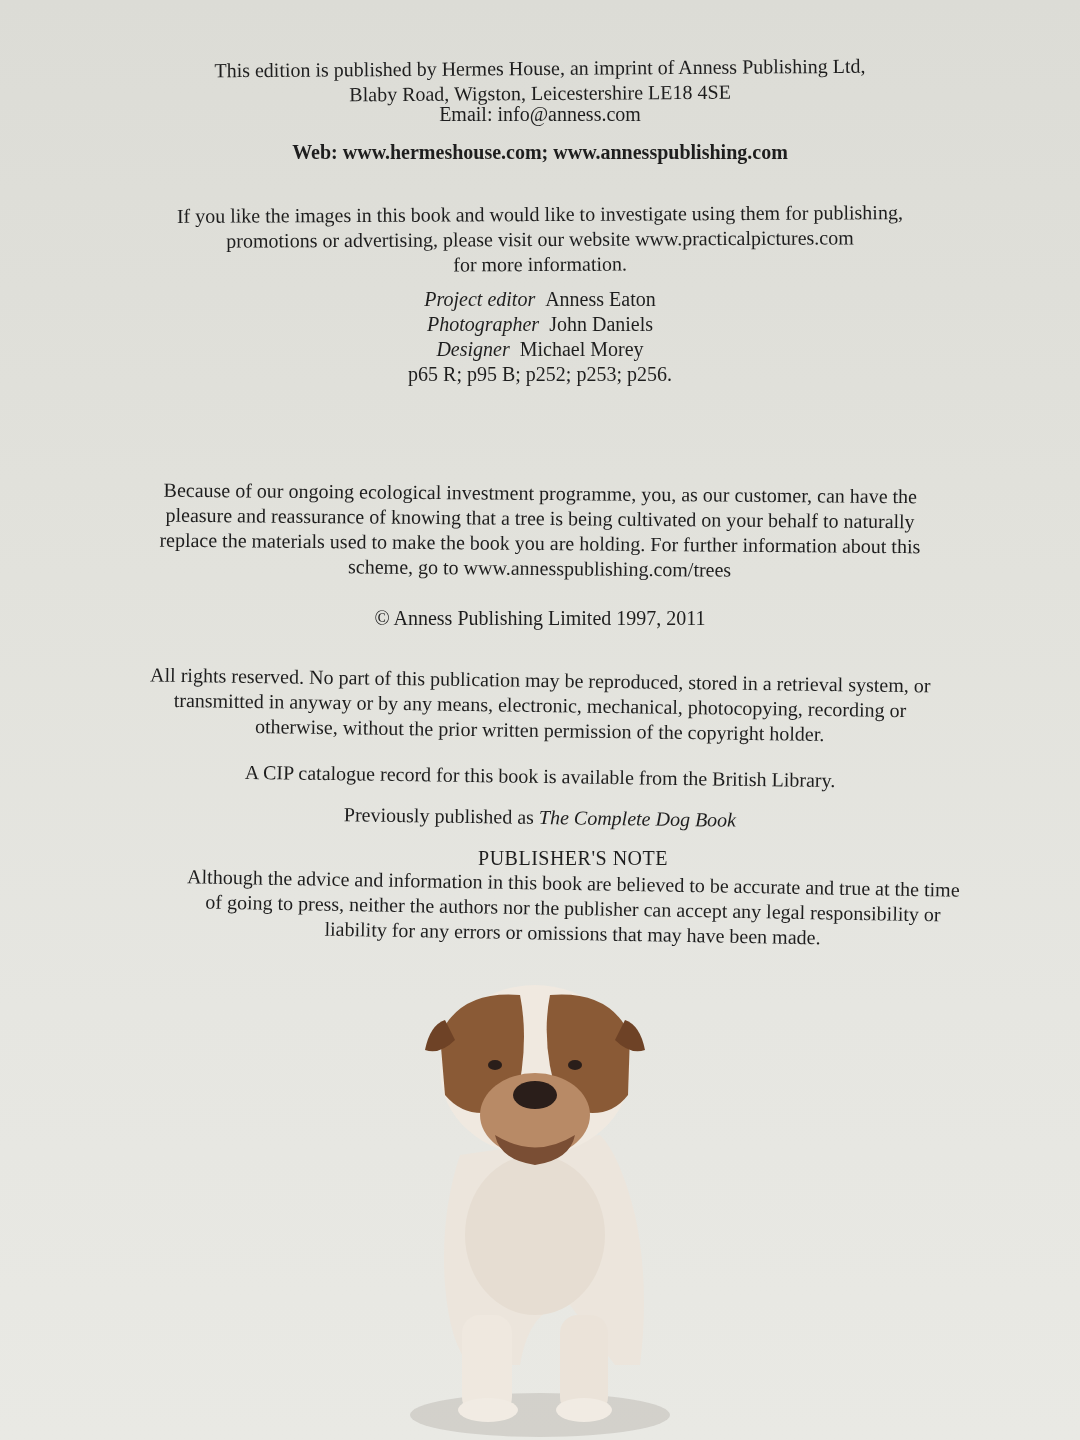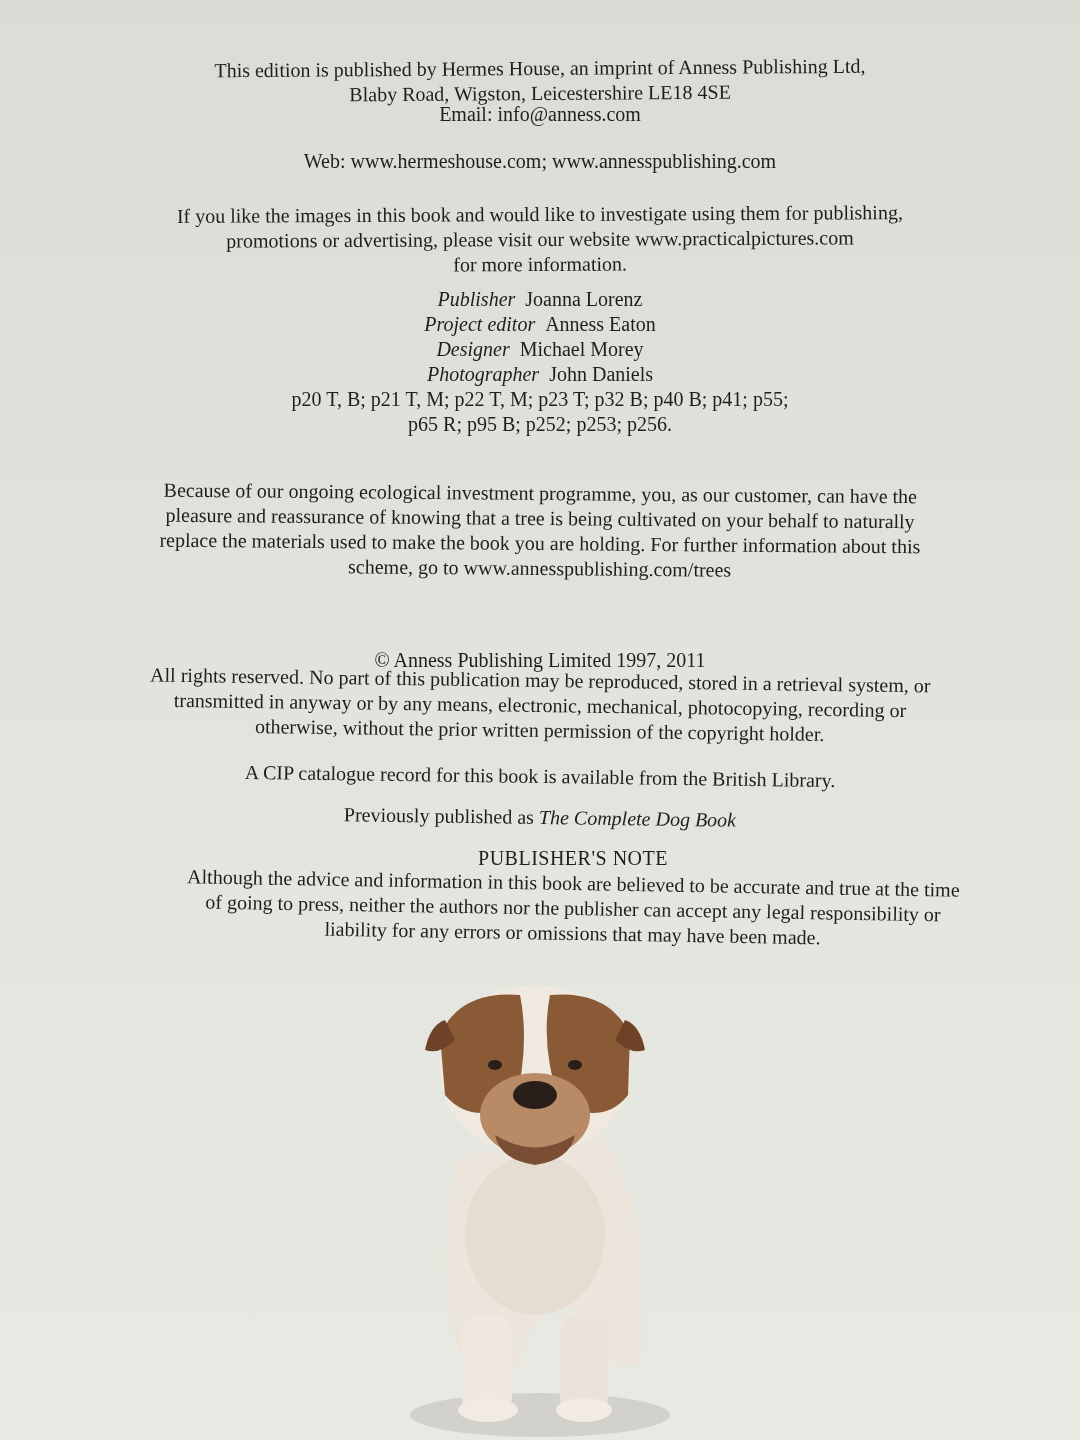--- a/index.html
+++ b/index.html
@@ -32,49 +32,47 @@
 
   <div class="block" style="top:56px; transform: rotate(-0.4deg);">
     <p>This edition is published by Hermes House, an imprint of Anness Publishing Ltd,</p>
     <p>Blaby Road, Wigston, Leicestershire LE18 4SE</p>
   </div>
 
   <div class="block" style="top:102px;">
     <p>Email: info@anness.com</p>
   </div>
 
-  <div class="block" style="top:149px;">
+  <div class="block" style="top:140px;font-weight:bold;">
     <p>Web: www.hermeshouse.com; www.annesspublishing.com</p>
   </div>
 
   <div class="block" style="top:202px; transform: rotate(-0.3deg);">
     <p>If you like the images in this book and would like to investigate using them for publishing,</p>
     <p>promotions or advertising, please visit our website www.practicalpictures.com</p>
     <p>for more information.</p>
   </div>
 
   <div class="block" style="top:287px;">
-    <p><span class="it">Publisher</span>&nbsp;&nbsp;<span>Joanna Lorenz</span></p>
     <p><span class="it">Project editor</span>&nbsp;&nbsp;<span>Anness Eaton</span></p>
+    <p><span class="it">Photographer</span>&nbsp;&nbsp;<span>John Daniels</span></p>
     <p><span class="it">Designer</span>&nbsp;&nbsp;<span>Michael Morey</span></p>
-    <p><span class="it">Photographer</span>&nbsp;&nbsp;<span>John Daniels</span></p>
-    <p>p20  T, B; p21 T, M; p22 T, M; p23 T; p32 B; p40 B; p41; p55;</p>
     <p>p65 R; p95 B; p252; p253; p256.</p>
   </div>
 
   <div class="block" style="top:481px;">
     <div style="transform: rotate(0.5deg);">
       <p>Because of our ongoing ecological investment programme, you, as our customer, can have the</p>
       <p>pleasure and reassurance of knowing that a tree is being cultivated on your behalf to naturally</p>
       <p>replace the materials used to make the book you are holding. For further information about this</p>
       <p>scheme, go to www.annesspublishing.com/trees</p>
     </div>
   </div>
 
-  <div class="block" style="top:648px;">
+  <div class="block" style="top:606px;">
     <p>© Anness Publishing Limited 1997, 2011</p>
   </div>
 
   <div class="block" style="top:668px; transform: rotate(0.8deg);">
     <p>All rights reserved. No part of this publication may be reproduced, stored in a retrieval system, or</p>
     <p>transmitted in anyway or by any means, electronic, mechanical, photocopying, recording or</p>
     <p>otherwise, without the prior written permission of the copyright holder.</p>
   </div>
 
   <div class="block" style="top:764px; transform: rotate(0.8deg);">

